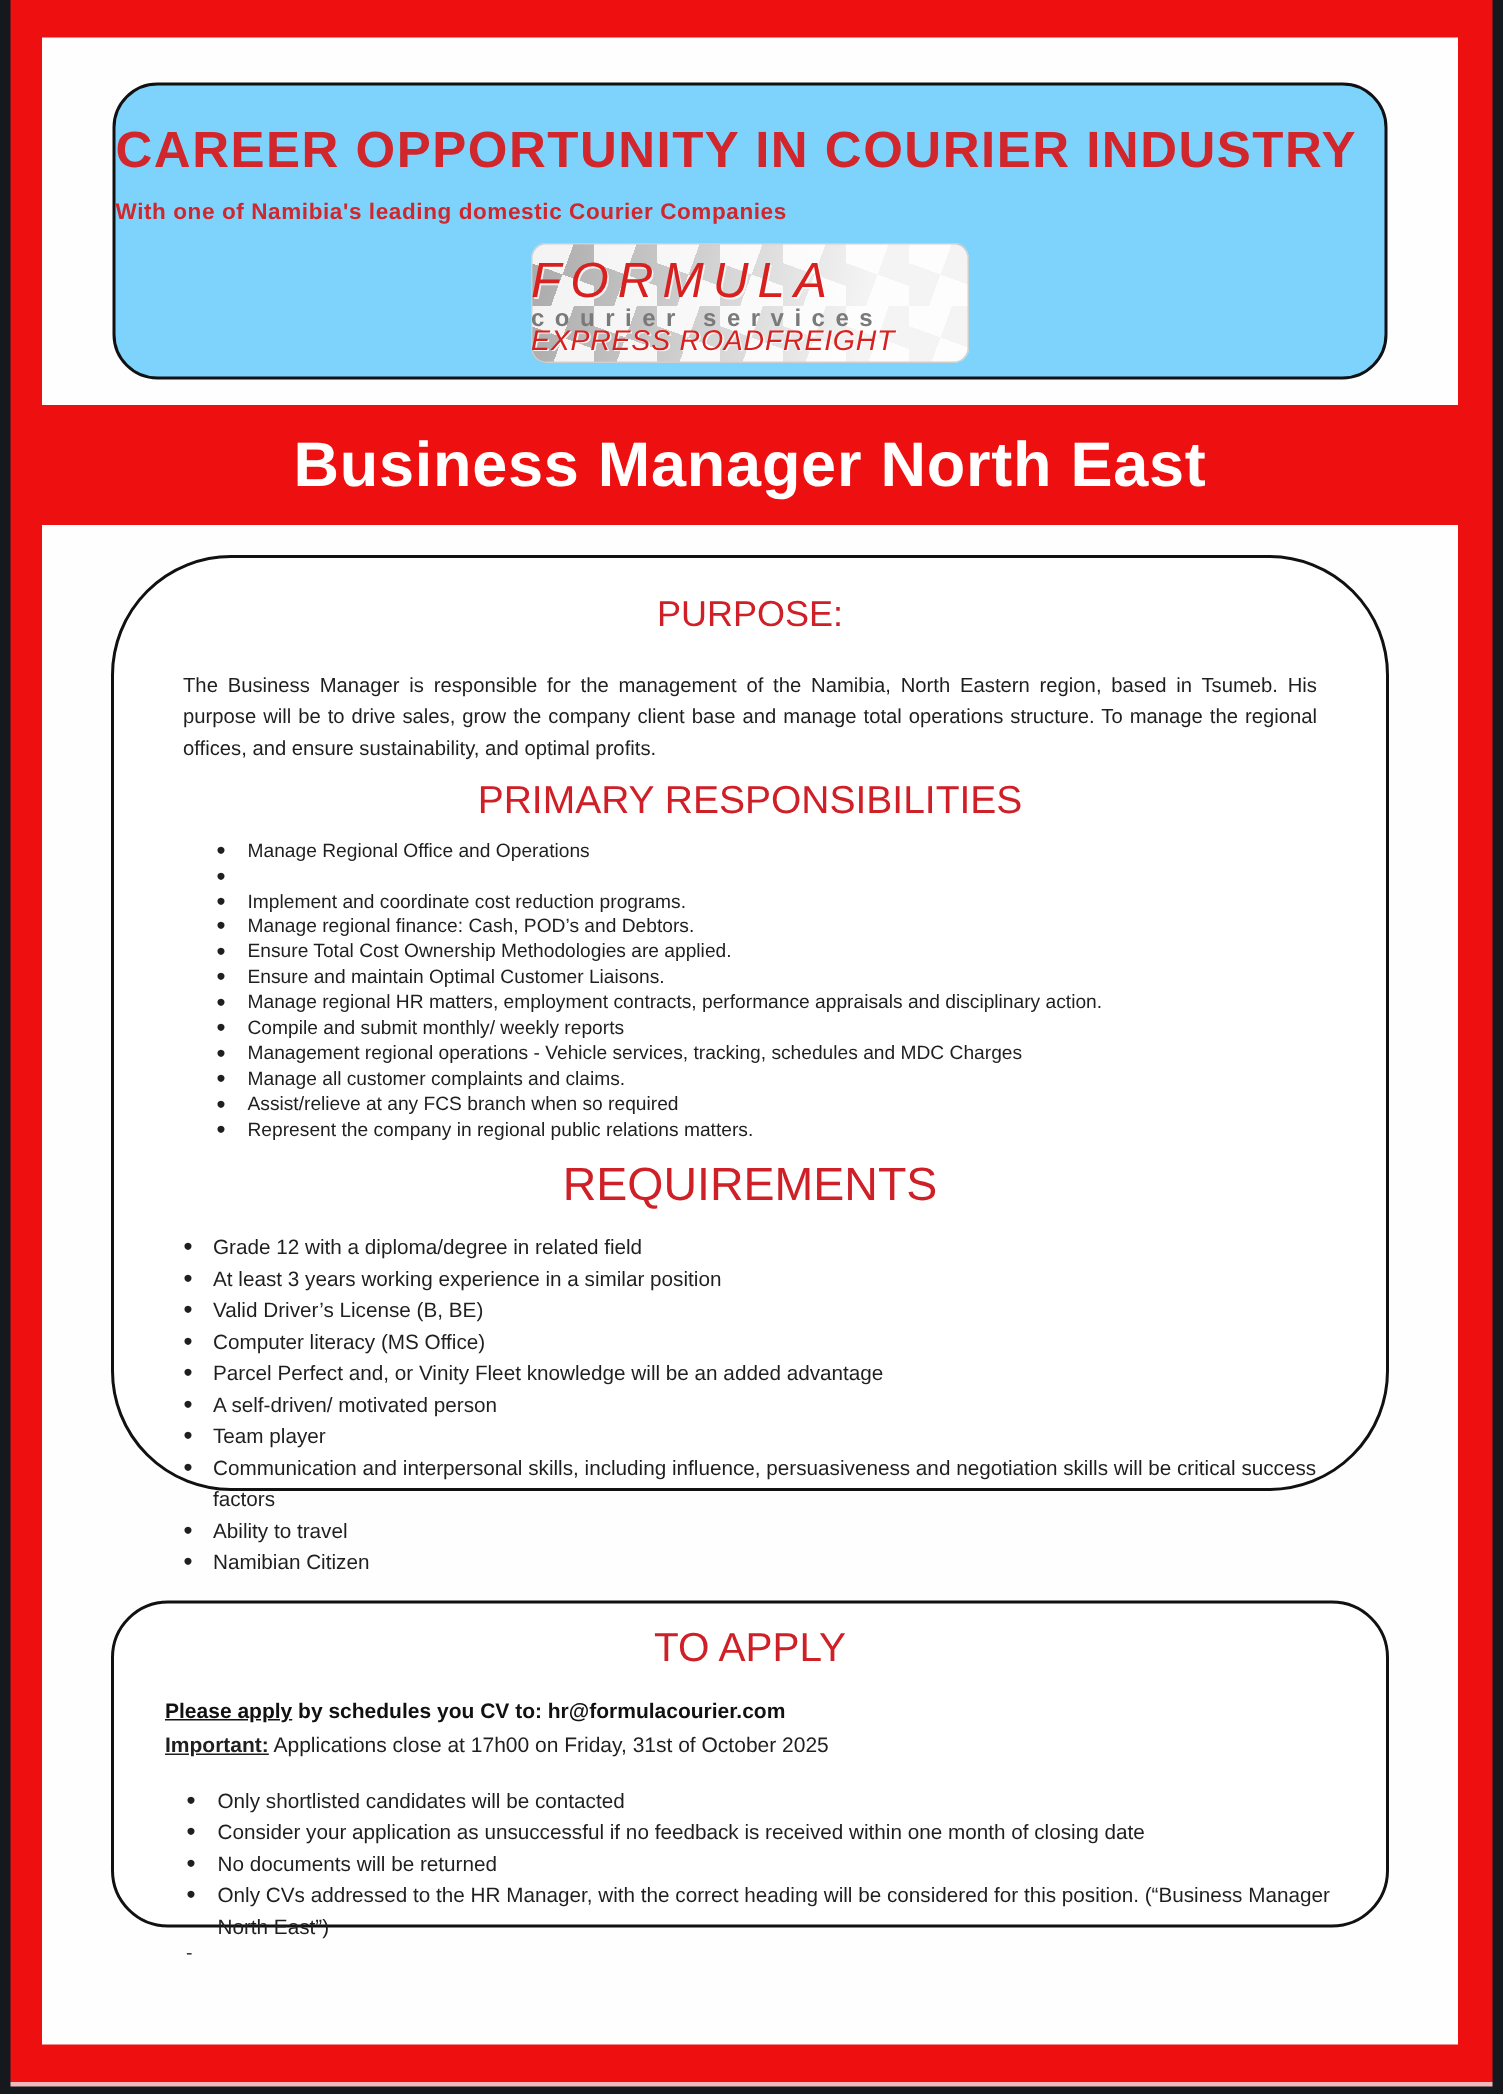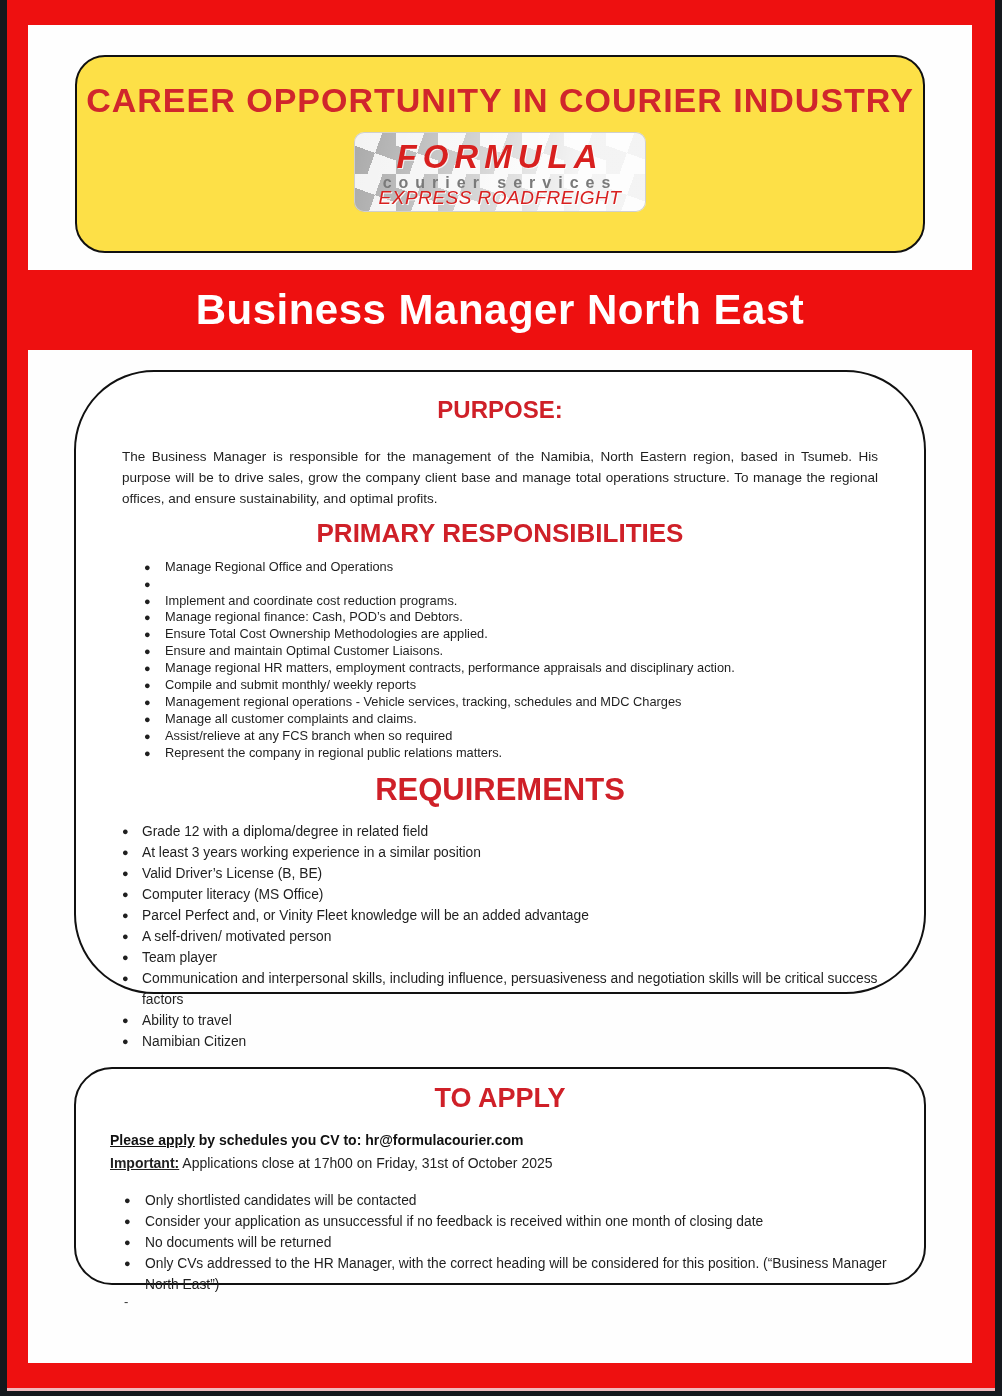--- a/index.html
+++ b/index.html
@@ -26,22 +26,21 @@
     left: 28px; right: 30px; top: 25px; bottom: 33px;
     background: #fefefe;
   }
 
   
   .header-box {
     width: 850px; height: 198px;
     margin: 30px auto 17px;
     border: 2px solid #111;
     border-radius: 30px;
-    text-align: center;
-    background: #fde047;
+    background: #7dd3fc;
   }
   .header-title {
     margin-top: 24px;
     font-size: 34px; font-weight: bold;
     color: #d0262c; letter-spacing: 1px;
   }
   .header-subtitle {
     margin-top: 13px;
     font-size: 15px; font-weight: bold;
     color: #d0262c; letter-spacing: 0.4px;
@@ -54,21 +53,21 @@
     border-radius: 10px;
     background:
       linear-gradient(100deg, rgba(255,255,255,0.25) 0%, rgba(255,255,255,0.65) 45%, rgba(255,255,255,0.9) 75%),
       repeating-conic-gradient(from 20deg, #8d8d8d 0% 25%, #efefef 0% 50%);
     background-size: 100% 100%, 42px 42px;
     overflow: hidden;
     box-shadow: 0 0 0 1px #cfcfcf inset;
   }
   .logo-name {
     position: absolute; top: 6px; left: 0; right: 0;
-    font-size: 33px; font-weight: bold; font-style: italic;
+    font-size: 33px; font-weight: normal; font-style: italic;
     color: #d8201f; letter-spacing: 6px;
     text-shadow: 1px 1px 0 rgba(255,255,255,0.8);
   }
   .logo-sub {
     position: absolute; top: 42px; left: 0; right: 0;
     font-size: 16px; color: #7a7a7a; letter-spacing: 7px;
     font-weight: bold;
   }
   .logo-tagline {
     position: absolute; bottom: 3px; left: 0; right: 0;
@@ -92,21 +91,21 @@
   .main-box {
     width: 852px; height: 624px;
     margin: 20px auto 0;
     border: 2px solid #111;
     border-radius: 80px;
     background: #fff;
     padding: 24px 46px 0 46px;
   }
   .red-heading {
     text-align: center;
-    color: #cf2028; font-weight: bold;
+    color: #cf2028; font-weight: normal;
   }
   .h-purpose  { font-size: 24px; }
   .h-primary  { font-size: 26px; margin-top: 8px; }
   .h-require  { font-size: 31px; margin-top: 10px; }
   .purpose-body {
     margin-top: 23px;
     font-size: 13.5px; line-height: 1.55;
     color: #1f1f1f; text-align: justify;
   }
   ul.blist { list-style: none; }
@@ -146,20 +145,21 @@
 </head>
 <body>
 
 <div class="page">
   <div class="red-frame"></div>
   <div class="pink-line"></div>
   <div class="inner">
 
     <div class="header-box">
       <div class="header-title">CAREER OPPORTUNITY IN COURIER INDUSTRY</div>
+      <div class="header-subtitle">With one of Namibia's leading domestic Courier Companies</div>
       <div class="logo">
         <div class="logo-name">FORMULA</div>
         <div class="logo-sub">courier services</div>
         <div class="logo-tagline">EXPRESS ROADFREIGHT</div>
       </div>
     </div>
 
     <div class="banner">
       <div class="banner-title">Business Manager North East</div>
     </div>

